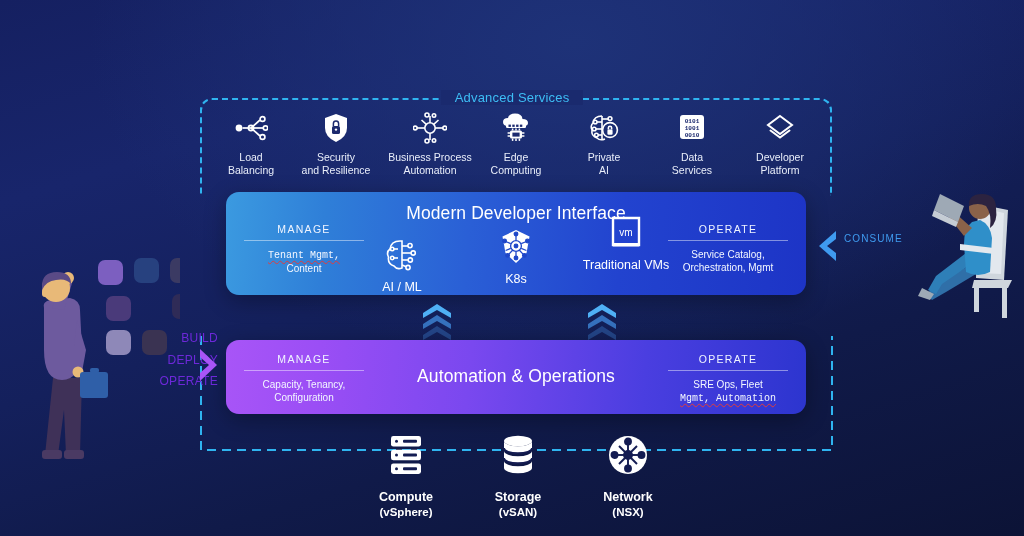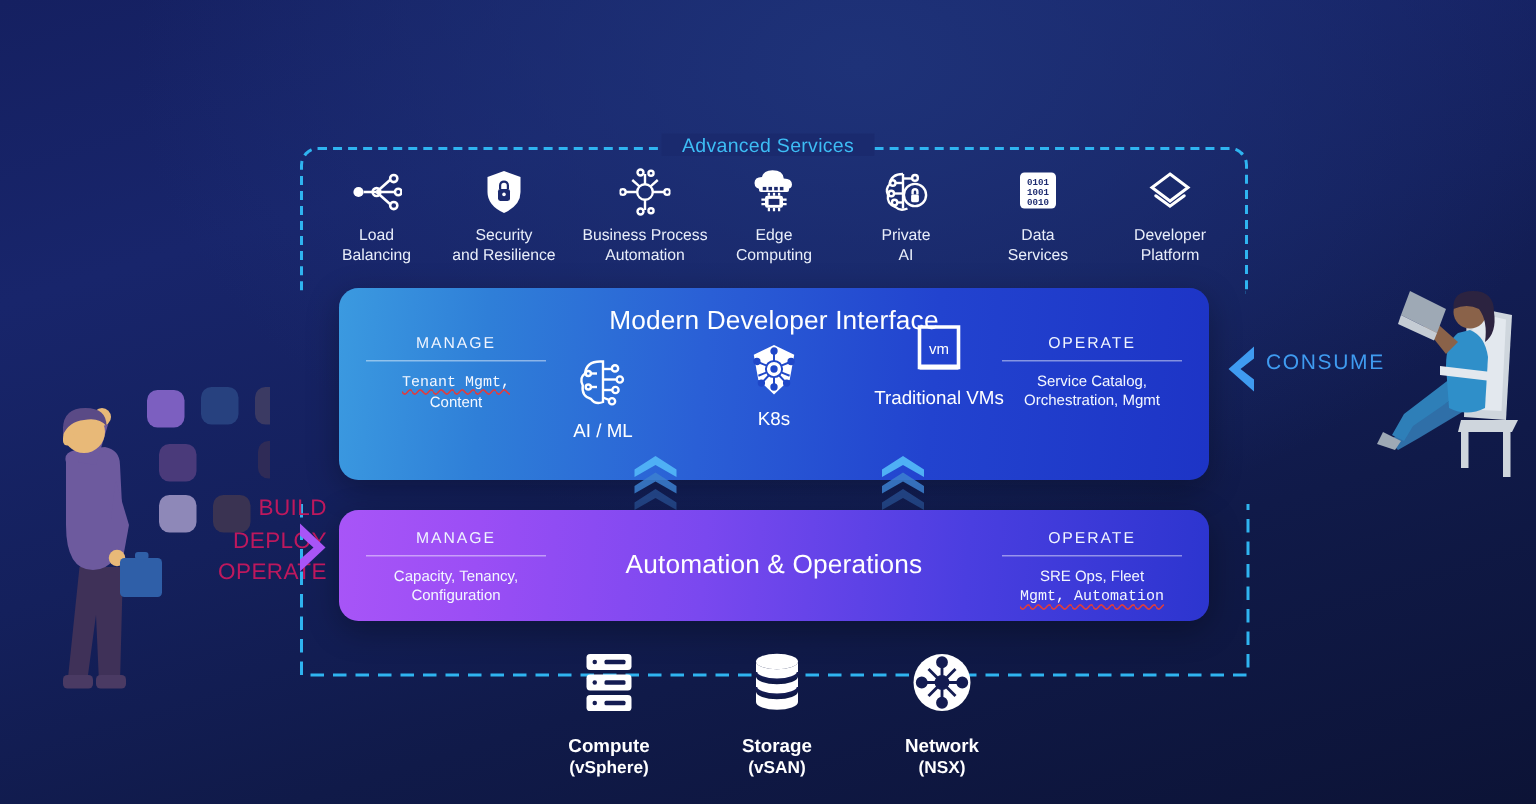--- a/index.html
+++ b/index.html
@@ -47,21 +47,21 @@
     letter-spacing: .2px;
   }
 
   
   .panel {
     position: absolute;
     border-radius: 13px;
     box-shadow: 0 6px 22px rgba(0,0,0,.30);
   }
   #panel-mdi {
-    left: 226px; top: 192px; width: 580px; height: 128px;
+    left: 226px; top: 192px; width: 580px; height: 103px;
     background: linear-gradient(95deg, #3b9ae0 0%, #2f7fd8 17%, #2a5fd6 42%, #2243cf 68%, #1d34c6 100%);
   }
   #panel-auto {
     left: 226px; top: 340px; width: 580px; height: 74px;
     background: linear-gradient(95deg, #a855f7 0%, #9b4ef5 16%, #7a48ef 42%, #4a3ee0 72%, #2c35cf 100%);
   }
 
   .panel-title {
     position: absolute; left: 0; right: 0;
     text-align: center;
@@ -153,32 +153,32 @@
 
   
   .chev-stack { position: absolute; width: 34px; height: 38px; }
 
   
   #build-block {
     position: absolute;
     left: 108px; top: 328px;
     width: 110px;
     text-align: right;
-    color: #be185d;
-    font-size: 15px;
+    color: #6d28d9;
+    font-size: 12px;
     line-height: 21.5px;
     letter-spacing: .3px;
   }
   #build-arrow { position: absolute; left: 198px; top: 348px; }
 
   #consume-block {
     position: absolute;
     left: 844px; top: 233px;
     color: #3f9bf0;
-    font-size: 14px;
+    font-size: 10px;
     letter-spacing: 1.1px;
   }
   #consume-arrow { position: absolute; left: 816px; top: 230px; }
 
   
   #person-left  { position: absolute; left: 22px;  top: 250px; }
   #person-right { position: absolute; left: 916px; top: 188px; }
 
   
   #sq-grid { position: absolute; left: 60px; top: 258px; }

